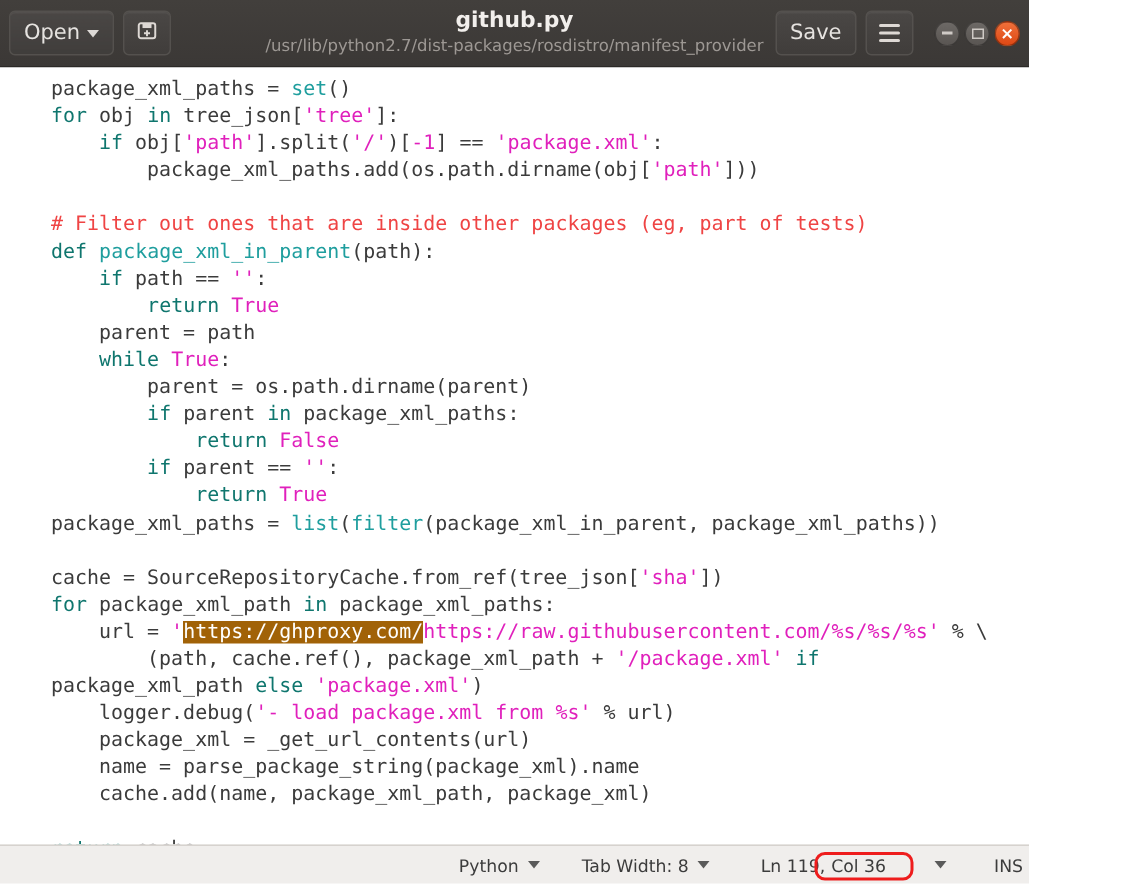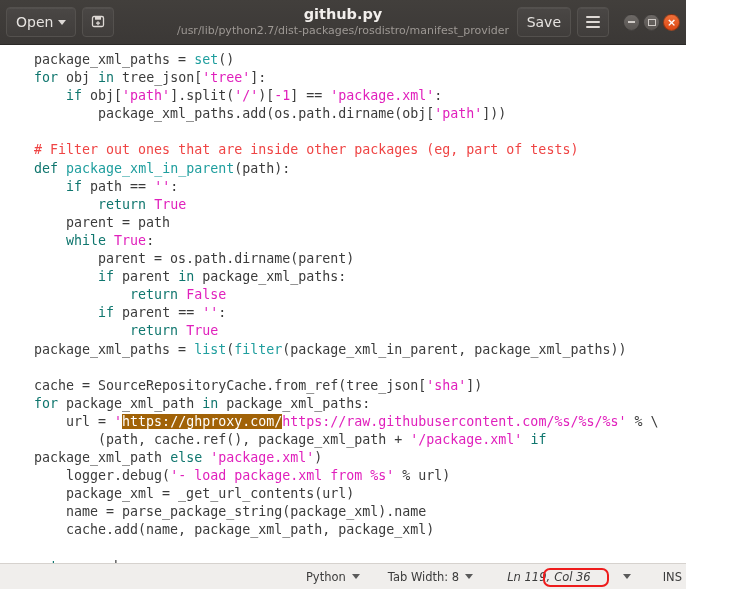--- a/index.html
+++ b/index.html
@@ -108,21 +108,21 @@
     margin-left:18px;
     cursor:default;
   }
   .sb-caret{
     display:inline-block;margin-left:6px;
     width:0;height:0;
     border-left:4px solid transparent;
     border-right:4px solid transparent;
     border-top:5px solid #5a5a5a;
   }
-  .sb-pos{margin-left:24px;font-style:italic;}
+  .sb-pos{margin-left:24px;}
   .sb-lone-caret{margin-left:22px;}
   .sb-ins{margin-left:22px;margin-right:2px;}
 
   
   .annot{
     position:absolute;
     border:2.5px solid #ee1c1c;
     border-radius:7px;
     pointer-events:none;
     box-sizing:border-box;

